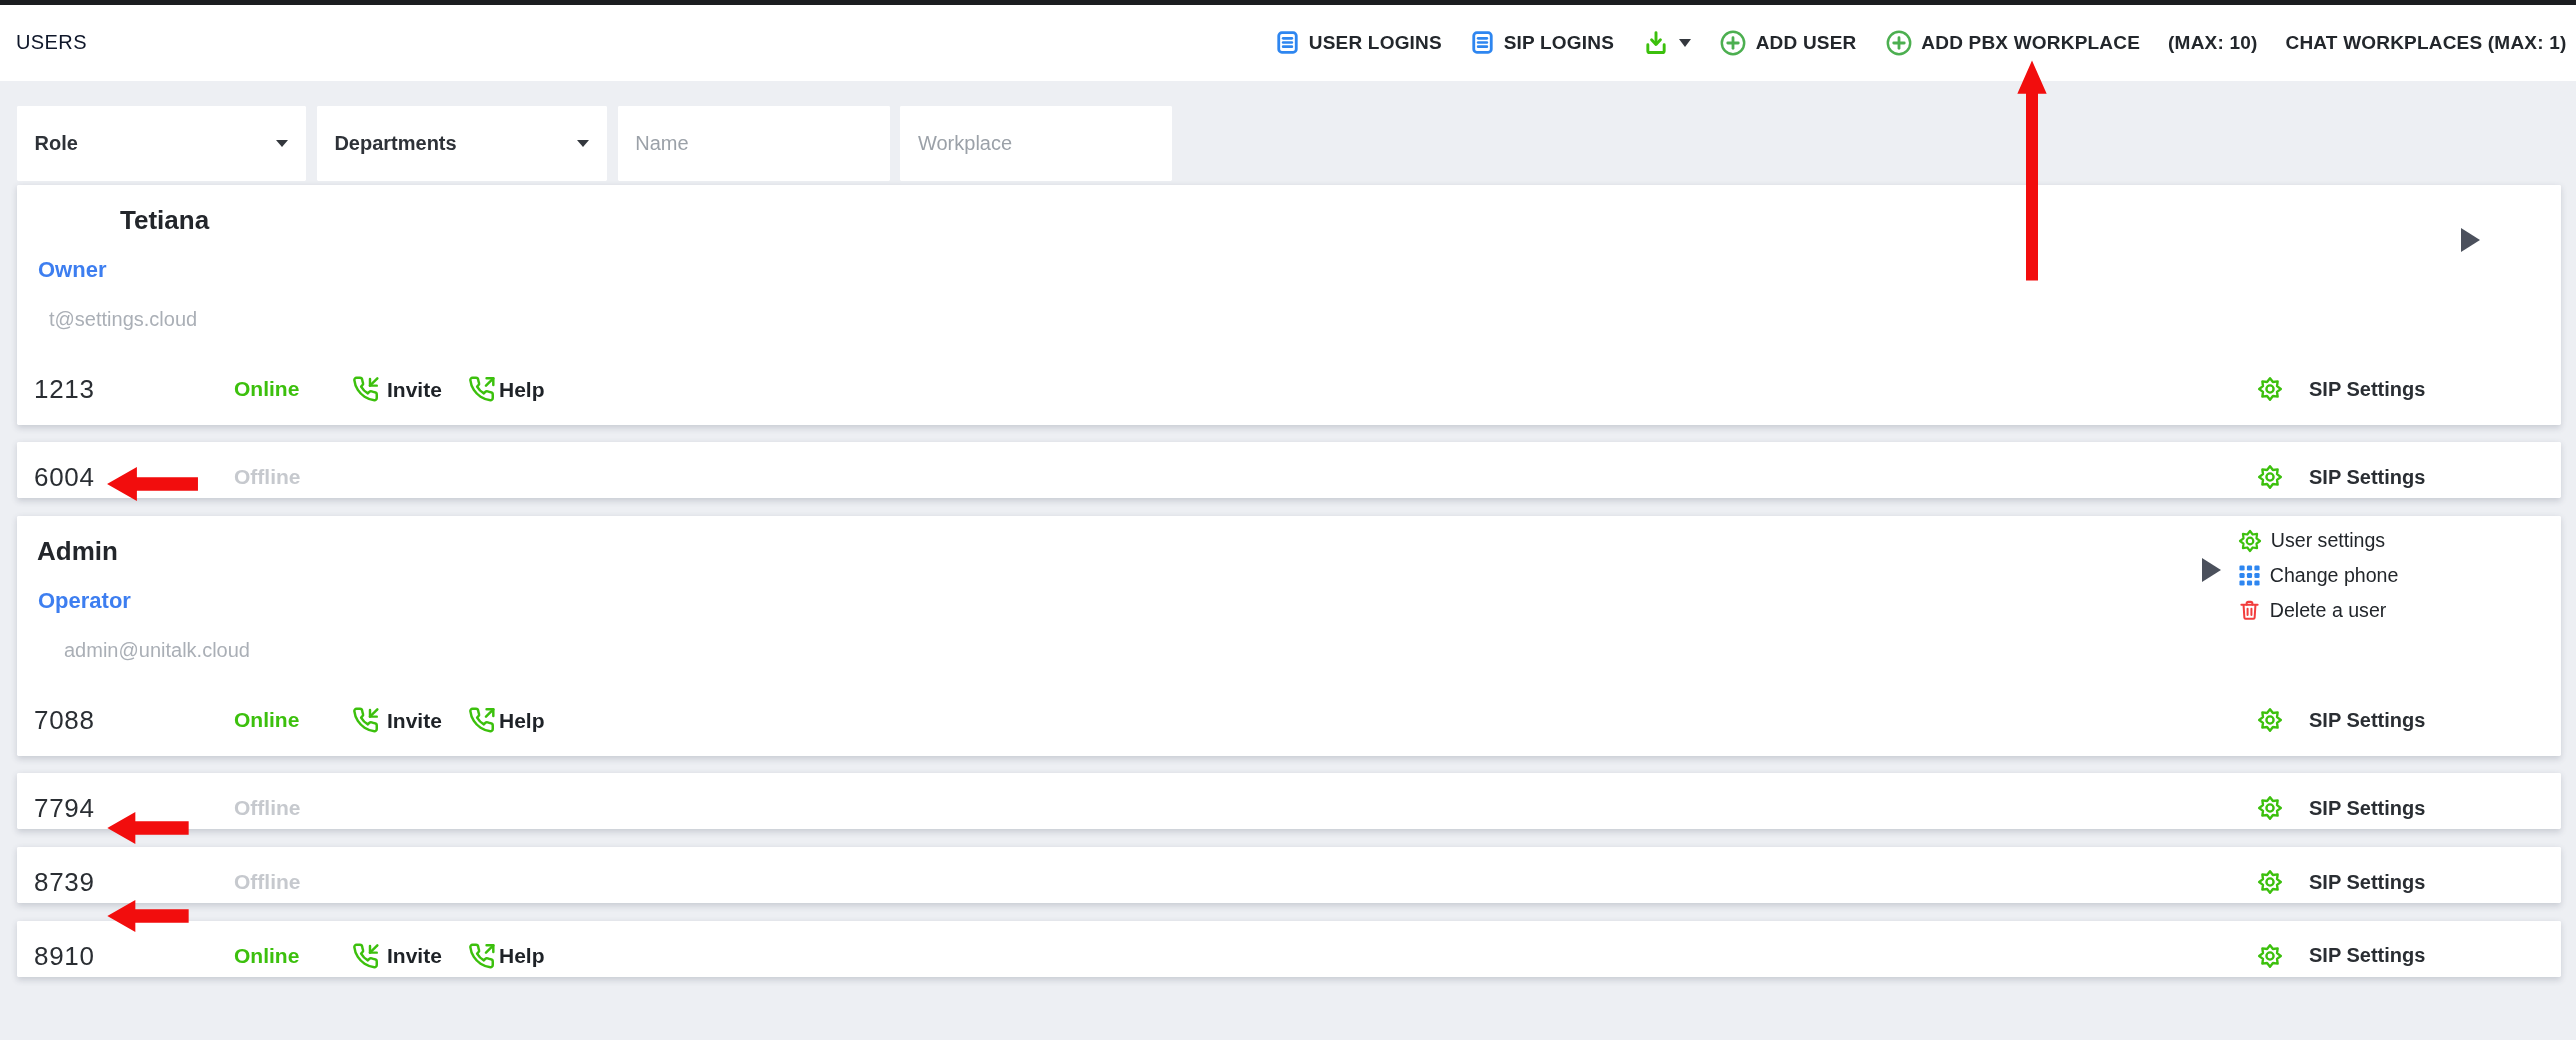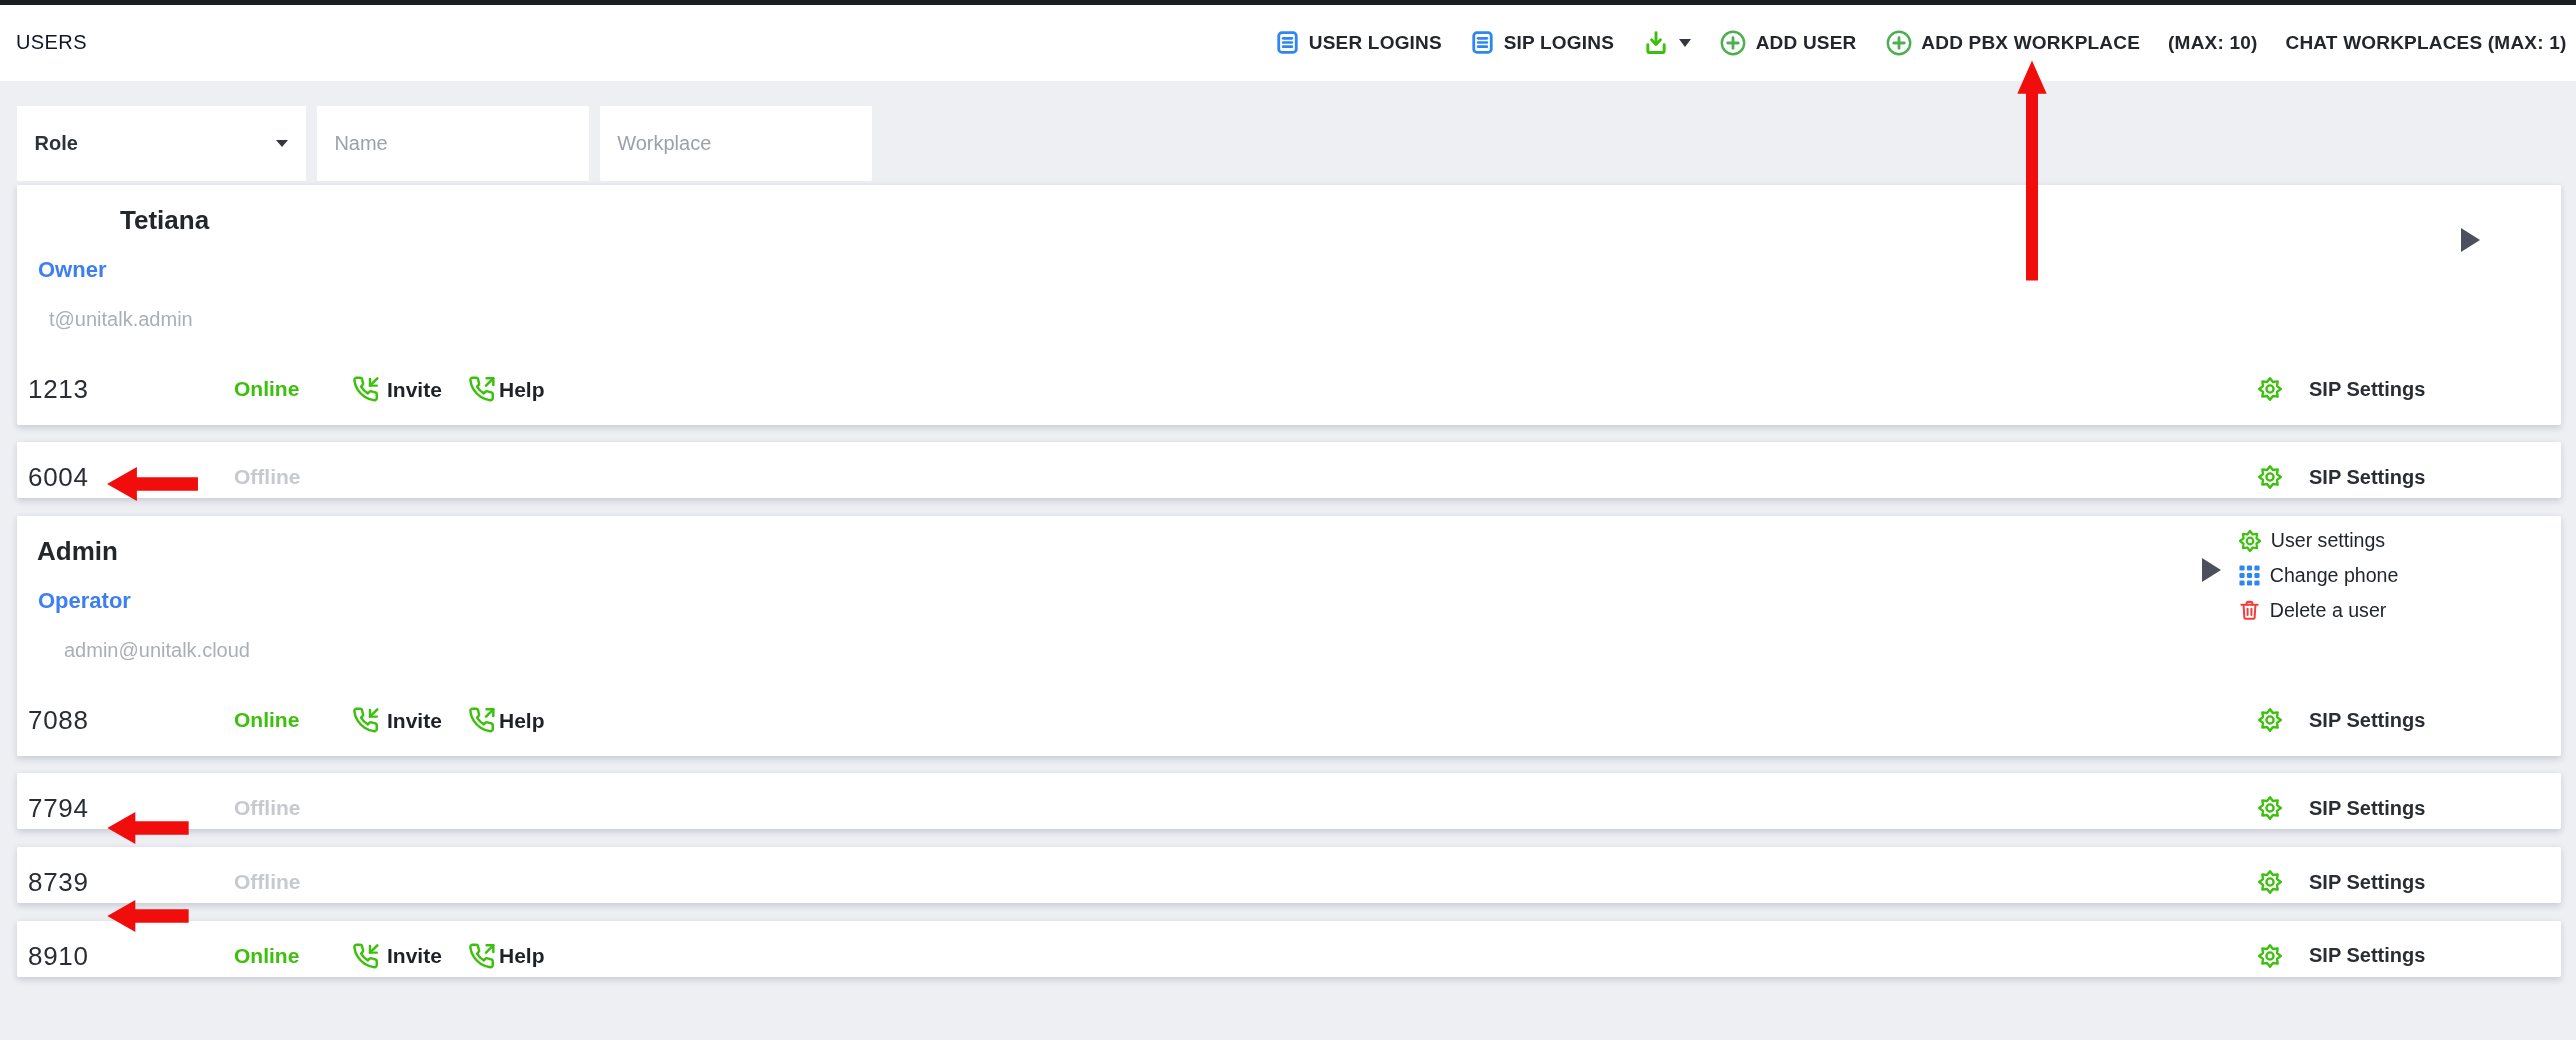--- a/index.html
+++ b/index.html
@@ -76,21 +76,21 @@
   .u-name.indent-lg { left: 103px; }
   .u-name.indent-sm { left: 20px; }
   .u-role { position: absolute; top: 72px; left: 21px; font-size: 22px; font-weight: bold; color: #3d7ef0; cursor: pointer; }
   .u-email { position: absolute; top: 123px; font-size: 20px; color: #aaafb6; }
   .u-email.em-lg { left: 32px; }
   .u-email.em-sm { left: 47px; }
 
   .ext-row { position: absolute; left: 0; right: 0; top: 176px; height: 57px; }
   .card-row .ext-row { position: absolute; top: 0; height: 70px; }
   .ext-item { position: absolute; top: 50%; transform: translateY(-50%); display: flex; align-items: center; }
-  .ext-number { left: 11px; font-size: 26px; color: #2a2e33; letter-spacing: 0.7px; }
+  .ext-number { left: 17px; font-size: 26px; color: #2a2e33; letter-spacing: 0.7px; }
   .ext-status { left: 217px; font-size: 21px; font-weight: bold; }
   .status-online { color: #3cc00d; }
   .status-offline { color: #c6c9ce; }
   .ext-invite { left: 335px; gap: 8px; cursor: pointer; }
   .ext-help { left: 451px; gap: 4px; cursor: pointer; }
   .action-label { font-size: 21px; font-weight: bold; color: #1e2227; }
   .ext-sip { left: 2240px; gap: 26px; cursor: pointer; font-weight: bold; }
   .sip-label { font-size: 20px; color: #2a2e33; }
 
   .play-triangle {
@@ -185,30 +185,34 @@
 
     <span class="tb-static">CHAT WORKPLACES (MAX: 1)</span>
   </div>
 </header>
 
 <div class="filters">
   <div class="filter-box filter-select f-role">
     <span class="f-label">Role</span>
     <span class="filter-caret"></span>
   </div>
+  <div class="filter-box filter-select f-departments">
+    <span class="f-label">Departments</span>
+    <span class="filter-caret"></span>
+  </div>
   <input class="filter-box f-input" type="text" value="" placeholder="Name" style="">
   <input class="filter-box f-input" type="text" value="" placeholder="Workplace" style="">
 </div>
 
 <div class="cards">
 
   <div class="card card-expanded">
     <div class="u-name indent-lg">Tetiana</div>
     <div class="u-role">Owner</div>
-    <div class="u-email em-lg">t@unitalk.admin</div>
+    <div class="u-email em-lg">t@settings.cloud</div>
     <span class="play-triangle pt-tetiana"></span>
 
     <div class="ext-row">
       <span class="ext-item ext-number">1213</span>
       <span class="ext-item ext-status status-online">Online</span>
 
       <span class="ext-item ext-invite">
         <span>
           <svg class="ic" width="27" height="27" viewBox="0 0 24 24" fill="none" stroke="#3cc00d" stroke-width="2.2" stroke-linecap="round" stroke-linejoin="round">
             <path d="M22 16.92v3a2 2 0 0 1-2.18 2 19.79 19.79 0 0 1-8.63-3.07 19.5 19.5 0 0 1-6-6A19.79 19.79 0 0 1 2.08 4.18 2 2 0 0 1 4.06 2h3a2 2 0 0 1 2 1.72c.13.96.36 1.9.7 2.81a2 2 0 0 1-.45 2.11L8.09 9.91a16 16 0 0 0 6 6l1.27-1.27a2 2 0 0 1 2.11-.45c.91.34 1.85.57 2.81.7A2 2 0 0 1 22 16.92z"></path>

